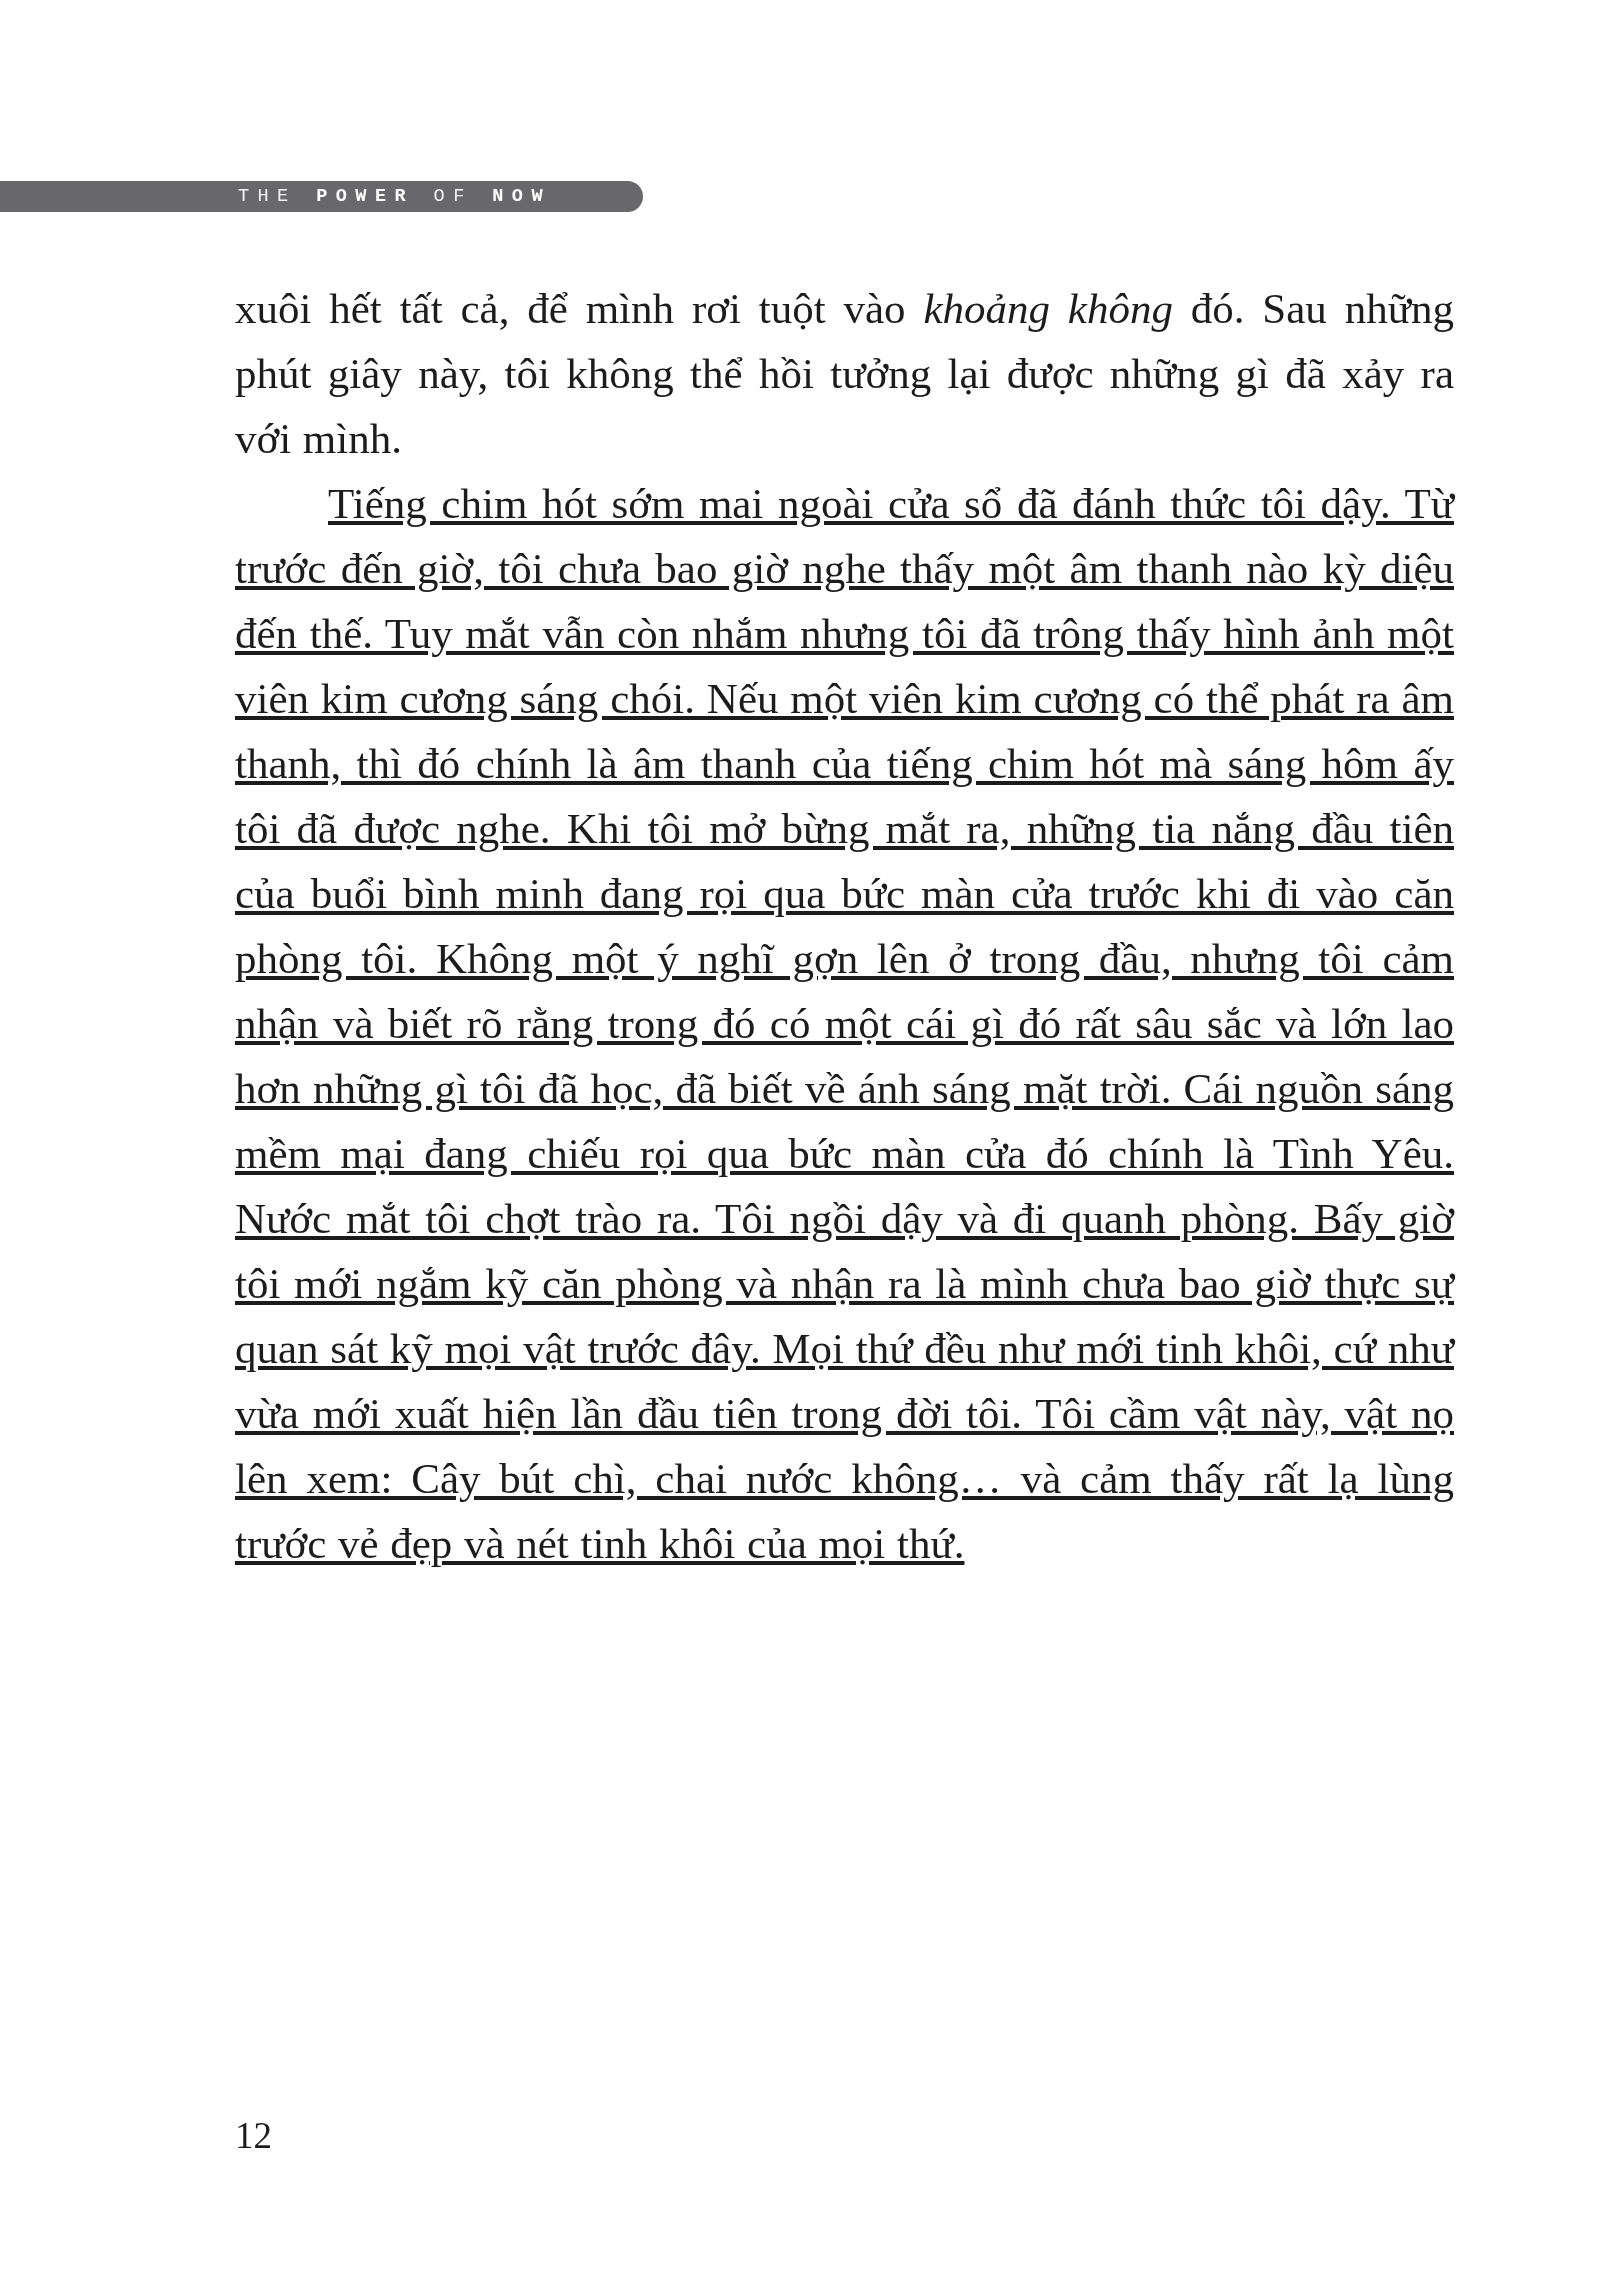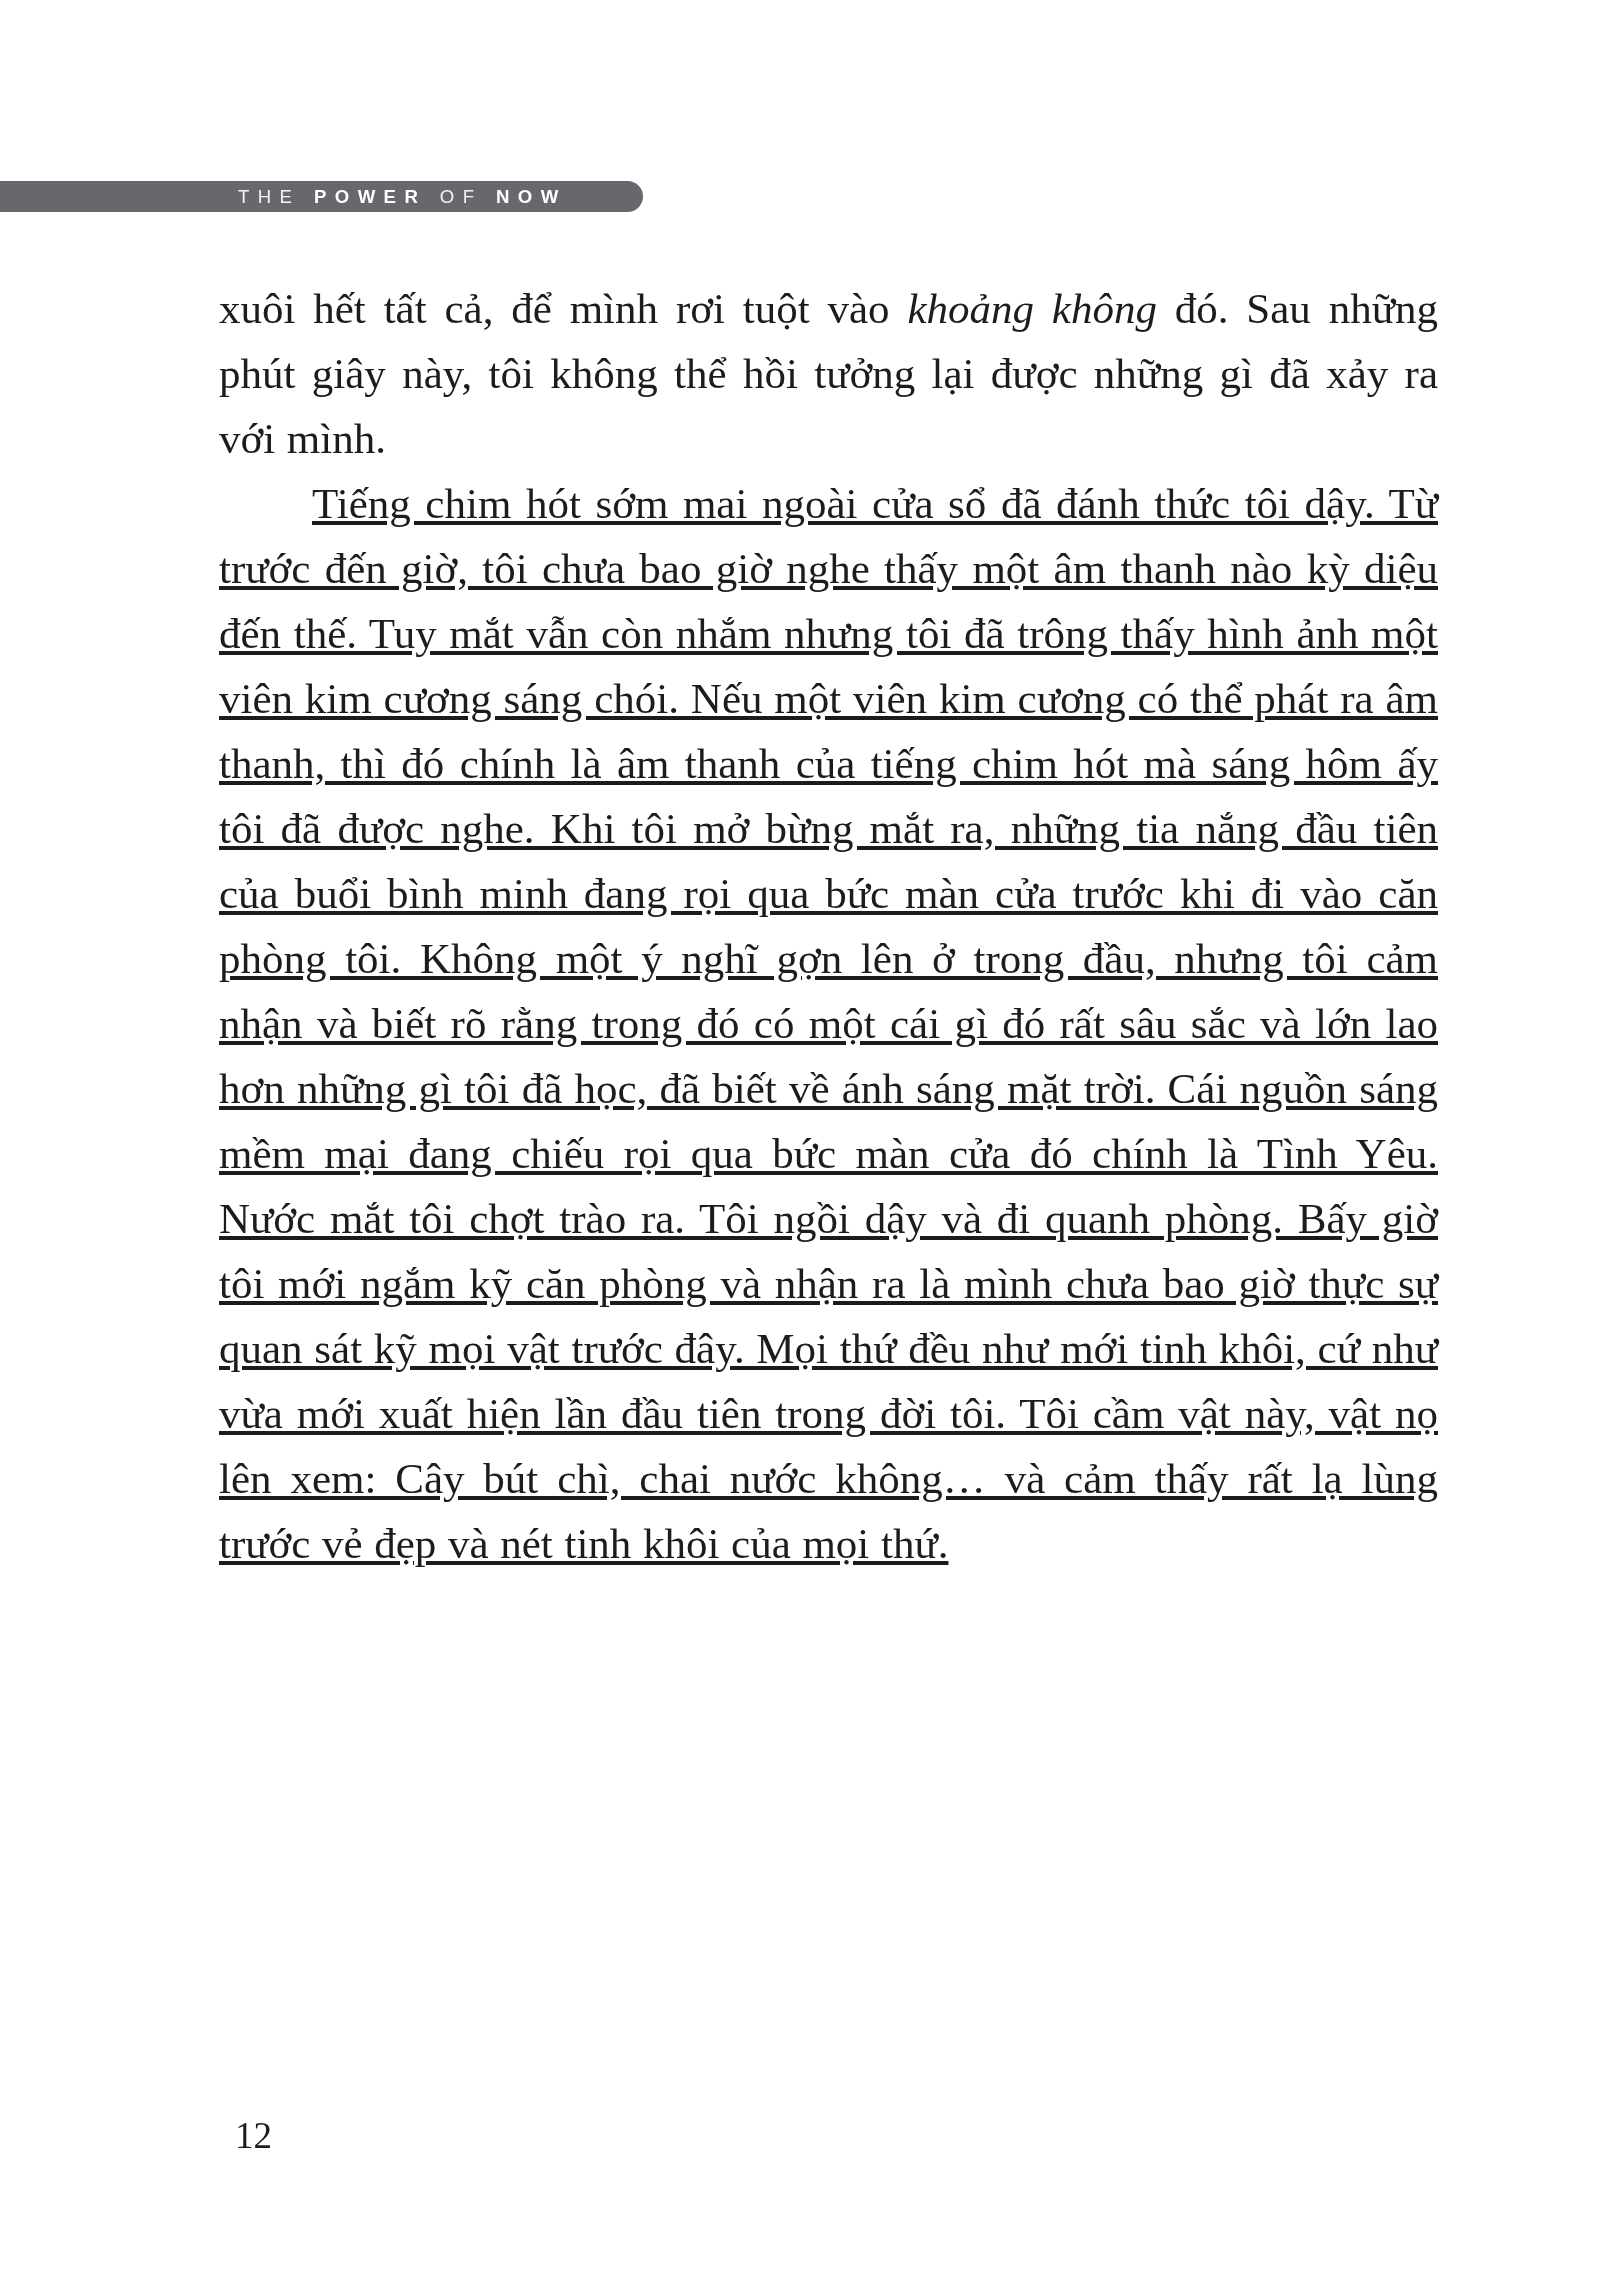--- a/index.html
+++ b/index.html
@@ -23,34 +23,34 @@
     width: 643px;
     height: 31px;
     background: #68686c;
     border-radius: 0 16px 16px 0;
     box-sizing: border-box;
     padding-left: 238px;
     display: flex;
     align-items: center;
   }
   .header-title {
-    font-family: Liberation Sans, sans-serif;
+    font-family: Liberation Mono, monospace;
     font-size: 18.6px;
     letter-spacing: 8.4px;
     color: #ffffff;
     white-space: pre;
     line-height: 31px;
   }
   .header-title .w-light { font-weight: 400; opacity: 0.92; }
   .header-title .w-bold  { font-weight: 700; }
 
   .content {
     position: absolute;
     top: 276px;
-    left: 219px;
+    left: 235px;
     width: 1219px;
     font-size: 43px;
     line-height: 65px;
     text-align: justify;
     word-spacing: 0.9px;
   }
   .content p {
     margin: 0;
     padding: 0;
   }

